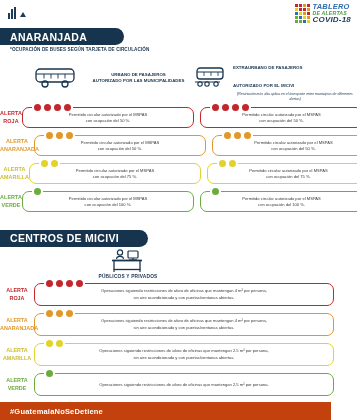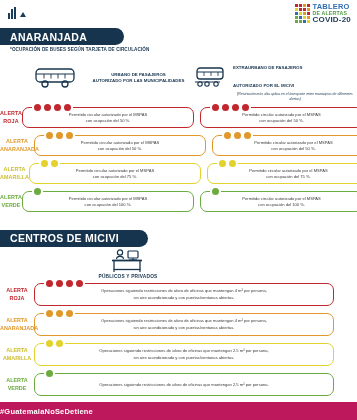--- a/index.html
+++ b/index.html
@@ -12,20 +12,21 @@
     overflow: hidden;
     position: relative;
     color: #1b3c58;
   }
 
   
   .topbar {
     height: 28px;
     position: relative;
     background: #ffffff;
+    font-style: italic;
   }
   .topleft {
     position: absolute; left: 8px; top: 7px;
     display: flex; align-items: flex-end; gap: 4px;
   }
   .bars-icon { display: flex; align-items: flex-end; gap: 1px; height: 12px; }
   .bars-icon i { display:block; width: 2px; background: #1b3c58; }
   .bars-icon i:nth-child(1){ height: 6px; }
   .bars-icon i:nth-child(2){ height: 10px; }
   .bars-icon i:nth-child(3){ height: 12px; }
@@ -154,24 +155,24 @@
     border: 1.1px solid; border-radius: 7px; box-sizing: border-box;
     height: 23px; width: 300px;
     display:flex; align-items:center; justify-content:center;
     padding: 0 10px;
   }
   .wc-txt { font-size: 4.1px; line-height: 1.55; text-align:center; color:#3a3a3a; }
 
   
   .footer {
     position: absolute; left:0; bottom:0;
-    width: 357px; height: 18px;
-    background: #be185d;
+    width: 331px; height: 18px;
+    background: #c2410c;
     display:flex; align-items:center;
-    box-sizing: border-box;
+    padding-left: 10px; box-sizing: border-box;
   }
   .footer-txt { color:#fff; font-size: 7.5px; font-weight: bold; letter-spacing:.2px; }
 </style>
 </head>
 <body>
 
 <div class="topbar">
   <div class="topleft">
     <span class="bars-icon">
       <i></i>
@@ -200,21 +201,21 @@
         <span style="background:#e3d22b"></span>
         <span style="background:#e0982a"></span>
       <span style="background:#6cab3f"></span>
         <span style="background:#6cab3f"></span>
         <span style="background:#2f6fae"></span>
         <span style="background:#e3d22b"></span>
     </span>
     <span class="logo-text">
       <div class="logo-l1">TABLERO</div>
       <div class="logo-l2">DE ALERTAS</div>
-      <div class="logo-l3">COVID-20</div>
+      <div class="logo-l3">COVID-18</div>
     </span>
   </div>
 </div>
 
 <div class="section-banner">
   <span>ANARANJADA</span>
 </div>
 <div class="section-sub">*OCUPACIÓN DE BUSES SEGÚN TARJETA DE CIRCULACIÓN</div>
 
 <div class="col-heads">

